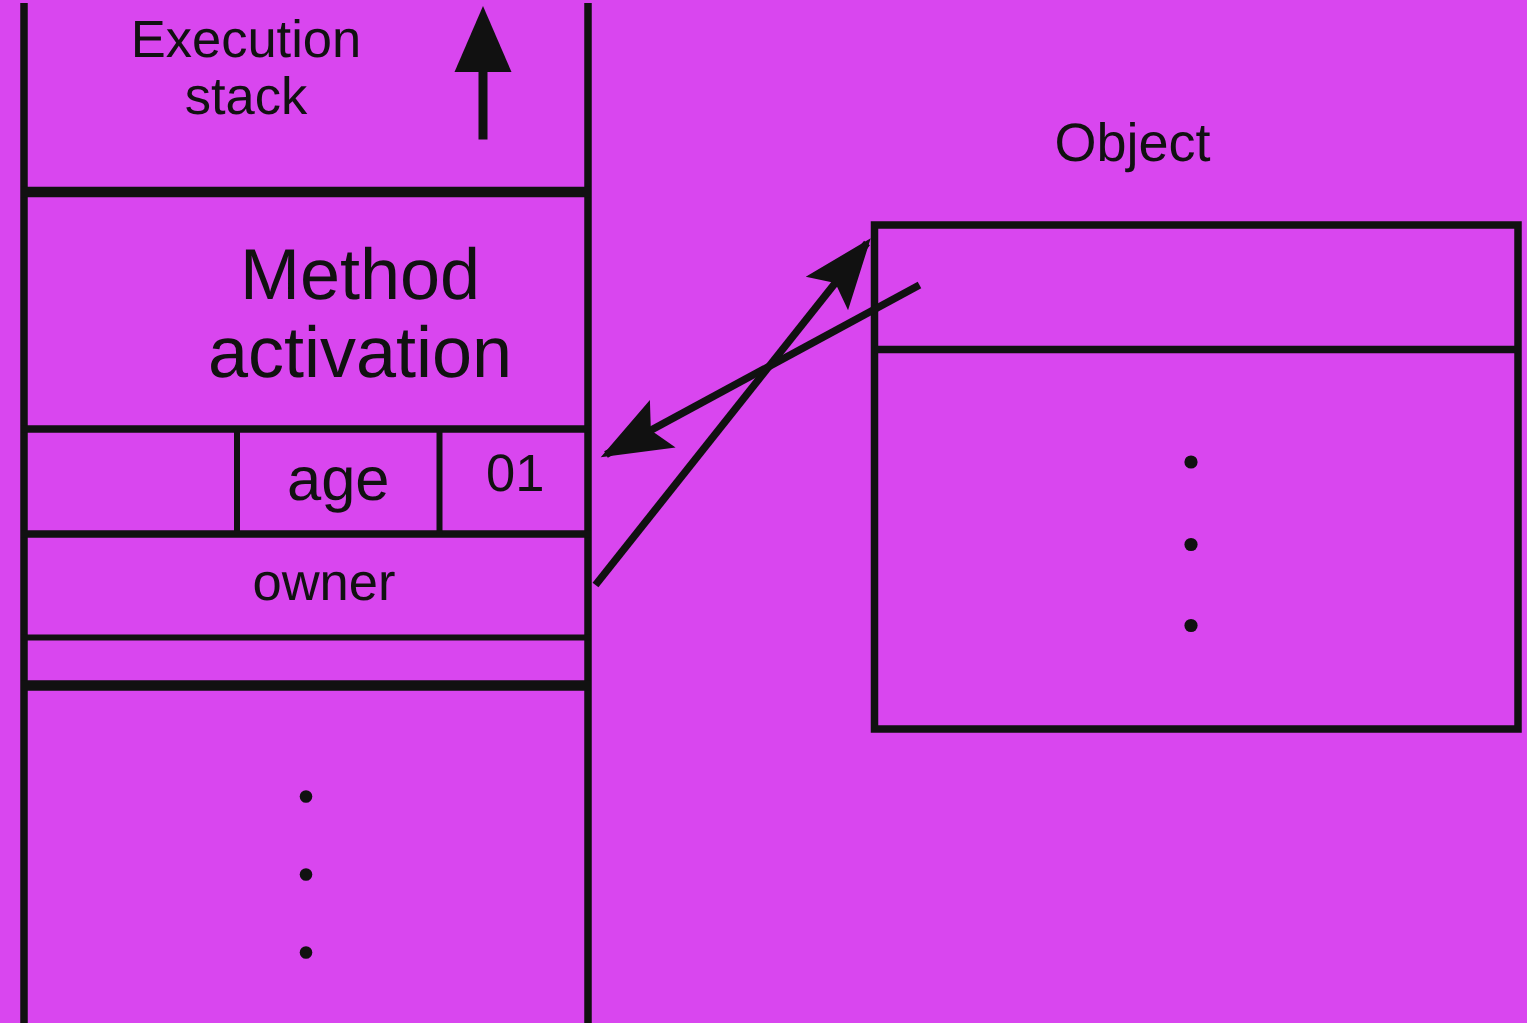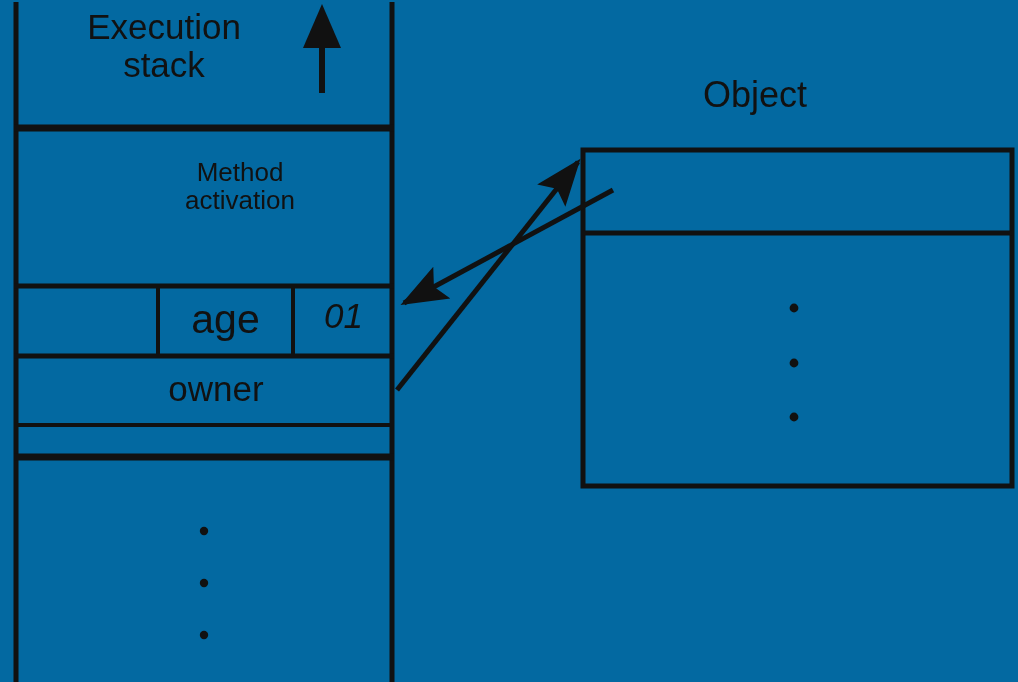--- a/index.html
+++ b/index.html
@@ -4,21 +4,21 @@
 <style>
   html, body {
     margin: 0;
     padding: 0;
     background: #ffffff;
   }
   #canvas {
     position: relative;
     width: 1018px;
     height: 682px;
-    background: #0369a1;
+    background: #d946ef;
     overflow: hidden;
     font-family: "Liberation Sans", sans-serif;
   }
   svg.layer {
     position: absolute;
     left: 0;
     top: 0;
     width: 1018px;
     height: 682px;
   }
@@ -33,40 +33,39 @@
   .lbl-exec {
     left: 14px;
     top: 8px;
     width: 300px;
     font-size: 35px;
   }
   .lbl-method {
     left: 14px;
     top: 158px;
     width: 452px;
-    font-size: 26px;
+    font-size: 48px;
   }
   .lbl-hash {
     left: 14px;
     top: 297px;
     width: 144px;
     font-size: 35px;
   }
   .lbl-age {
     left: 158px;
     top: 297px;
     width: 135px;
     font-size: 41px;
   }
   .lbl-flag {
     left: 293px;
     top: 297px;
     width: 101px;
     font-size: 35px;
-    font-style: italic;
   }
   .lbl-owner {
     left: 14px;
     top: 370px;
     width: 404px;
     font-size: 35px;
   }
   .lbl-object {
     left: 620px;
     top: 76px;

